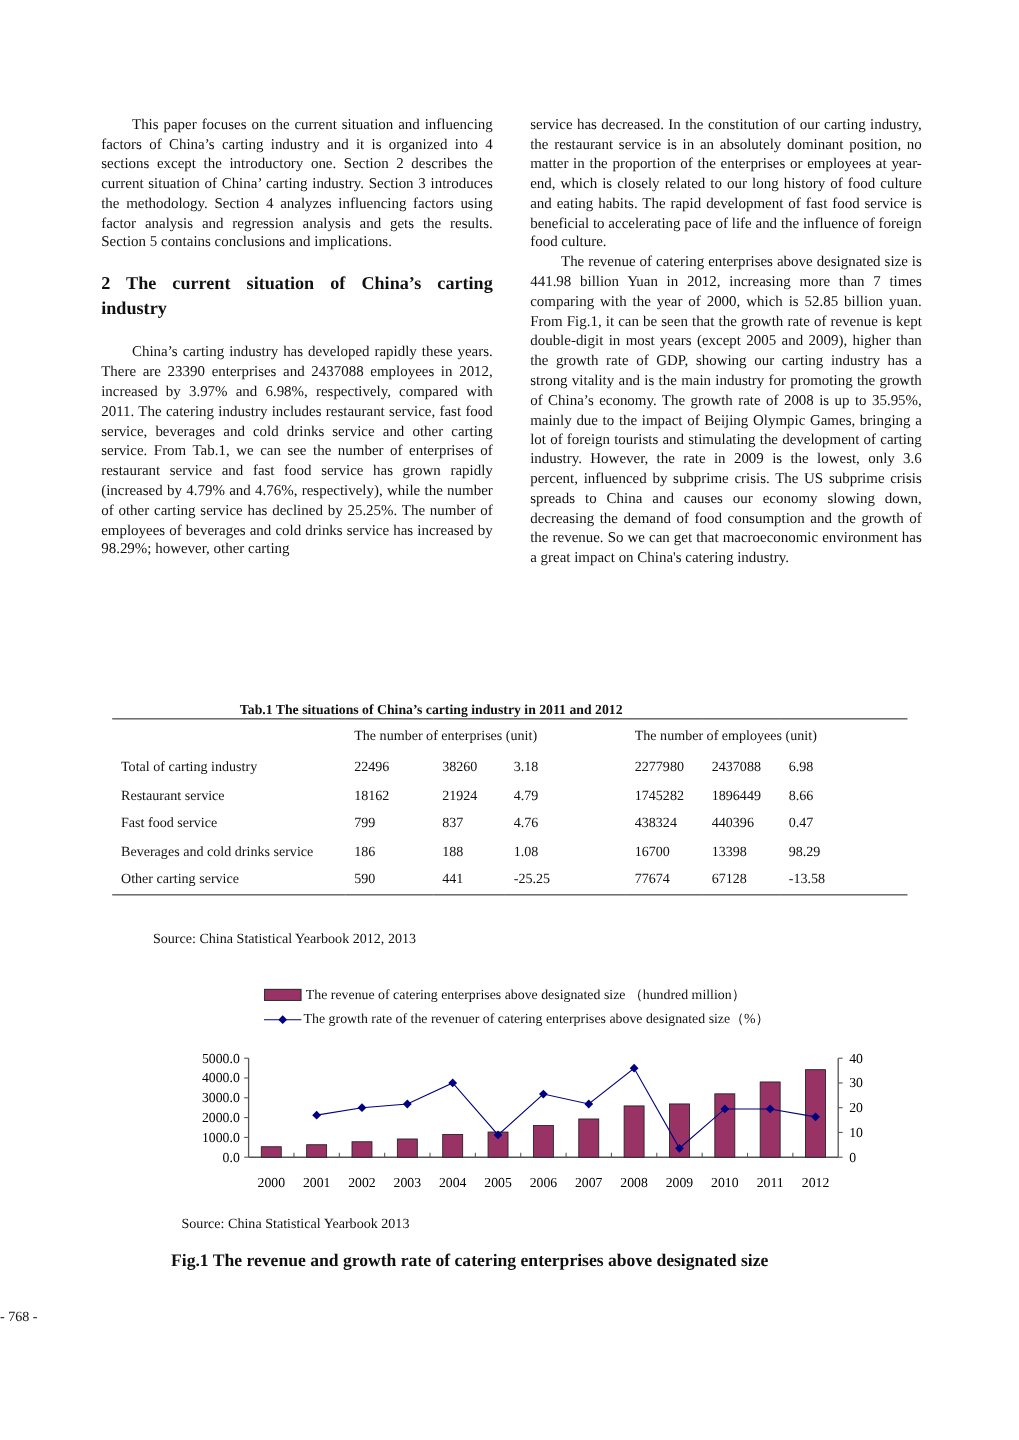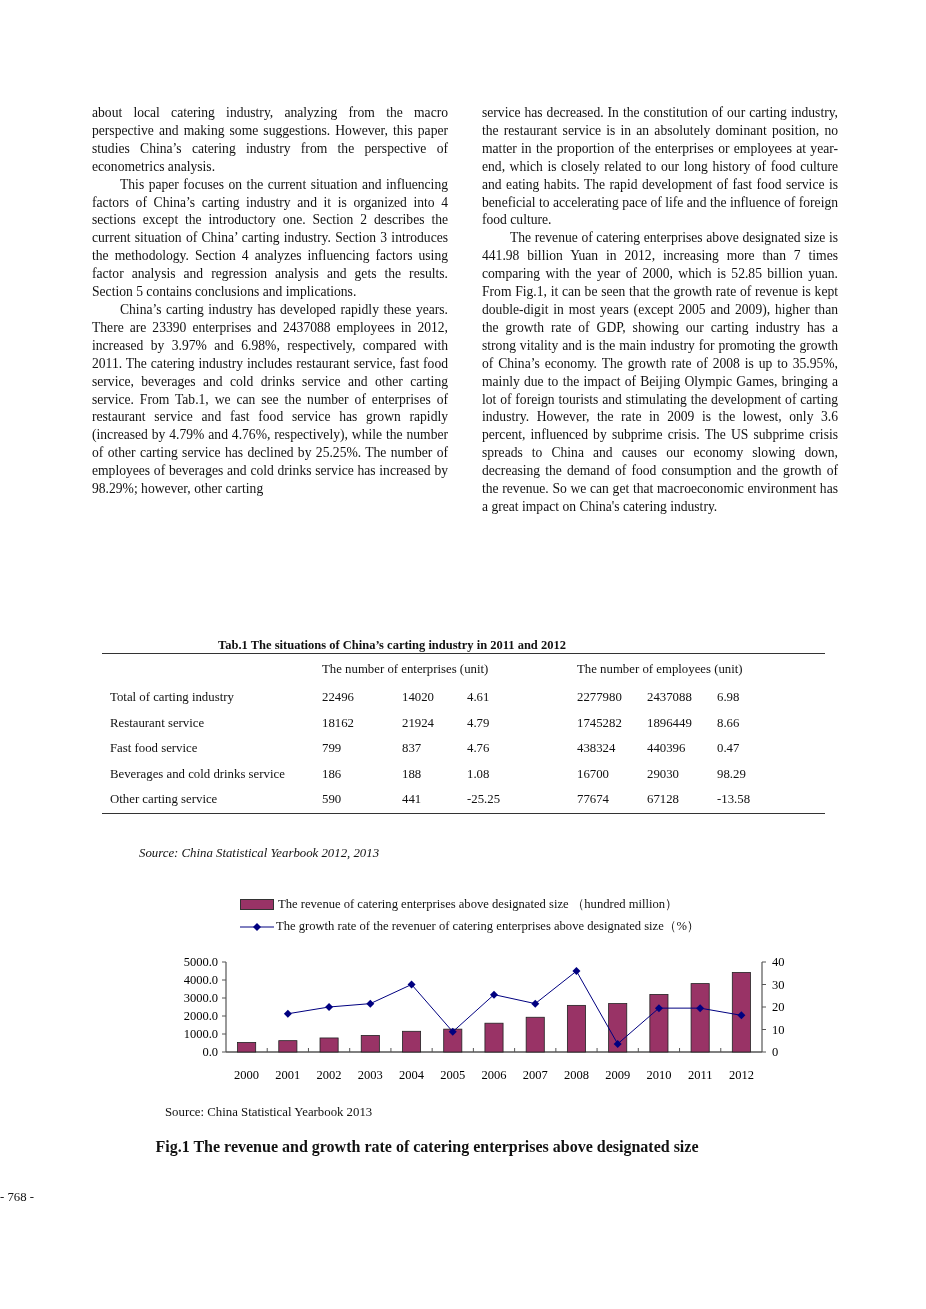--- a/index.html
+++ b/index.html
@@ -11,36 +11,36 @@
   .col p.indent { text-indent: 28px; }
   .section-heading { font-weight: bold; font-size: 16.5px; line-height: 22px; margin: 18px 0 20px 0 !important; text-align: justify; }
   .table-title { position: absolute; top: 638px; left: 0; width: 784px; text-align: center; font-weight: bold; font-size: 12.5px; }
   table.data-table { position: absolute; top: 653px; left: 102px; width: 723px; border-collapse: collapse; font-size: 12.8px; }
   table.data-table td { padding: 0 0 0 8px; height: 25.5px; vertical-align: middle; white-space: nowrap; }
   table.data-table tr.group-head td { height: 31px; }
   table.data-table tr.col-head td { height: 30px; }
   table.data-table tr.top-border td { border-top: 1.5px solid #333; }
   table.data-table tr.mid-border td { border-top: 1px solid #555; }
   table.data-table tr.bottom-border td { border-bottom: 1.5px solid #333; }
-  .table-source { position: absolute; top: 846px; left: 139px; font-size: 12.8px; font-style: italic; }
+  .table-source { position: absolute; top: 846px; left: 139px; font-size: 12.8px; }
   .legend { position: absolute; left: 240px; font-size: 12.6px; display: flex; align-items: center; }
   .legend-bar { position: absolute; top: 896px; text-align: center; }
   .legend-line { position: absolute; top: 918px; }
   .legend-swatch-bar { width: 32px; height: 9px; background: #993366; border: 1px solid #333; margin-right: 4px; }
   svg.chart { position: absolute; top: 950px; left: 150px; }
   .fig-source { position: absolute; top: 1105px; left: 165px; font-size: 12.8px; }
   .fig-caption { position: absolute; top: 1138px; left: 0; width: 854px; text-align: center; font-weight: bold; font-size: 16px; }
   .page-number { position: absolute; top: 1190px; left: 0; width: 926px; text-align: left; font-size: 12.8px; }
 </style>
 </head>
 <body>
 
 <div class="col col-left">
-  <p>about local catering industry, analyzing from the macro perspective and making some suggestions. However, this paper studies China’s catering industry from the perspective of econometrics analysis.</p>
   <p class="indent">This paper focuses on the current situation and influencing factors of China’s carting industry and it is organized into 4 sections except the introductory one. Section 2 describes the current situation of China’ carting industry. Section 3 introduces the methodology. Section 4 analyzes influencing factors using factor analysis and regression analysis and gets the results. Section 5 contains conclusions and implications.</p>
+  <p class="section-heading">2 The current situation of China’s carting industry</p>
   <p class="indent">China’s carting industry has developed rapidly these years. There are 23390 enterprises and 2437088 employees in 2012, increased by 3.97% and 6.98%, respectively, compared with 2011. The catering industry includes restaurant service, fast food service, beverages and cold drinks service and other carting service. From Tab.1, we can see the number of enterprises of restaurant service and fast food service has grown rapidly (increased by 4.79% and 4.76%, respectively), while the number of other carting service has declined by 25.25%. The number of employees of beverages and cold drinks service has increased by 98.29%; however, other carting</p>
 </div>
 
 <div class="col col-right">
   <p>service has decreased. In the constitution of our carting industry, the restaurant service is in an absolutely dominant position, no matter in the proportion of the enterprises or employees at year-end, which is closely related to our long history of food culture and eating habits. The rapid development of fast food service is beneficial to accelerating pace of life and the influence of foreign food culture.</p>
   <p class="indent">The revenue of catering enterprises above designated size is 441.98 billion Yuan in 2012, increasing more than 7 times comparing with the year of 2000, which is 52.85 billion yuan. From Fig.1, it can be seen that the growth rate of revenue is kept double-digit in most years (except 2005 and 2009), higher than the growth rate of GDP, showing our carting industry has a strong vitality and is the main industry for promoting the growth of China’s economy. The growth rate of 2008 is up to 35.95%, mainly due to the impact of Beijing Olympic Games, bringing a lot of foreign tourists and stimulating the development of carting industry. However, the rate in 2009 is the lowest, only 3.6 percent, influenced by subprime crisis. The US subprime crisis spreads to China and causes our economy slowing down, decreasing the demand of food consumption and the growth of the revenue. So we can get that macroeconomic environment has a great impact on China's catering industry.</p>
 </div>
 
 <div class="table-title">Tab.1 The situations of China’s carting industry in 2011 and 2012</div>
 <table class="data-table">
@@ -55,22 +55,22 @@
   </colgroup>
   <tbody>
       <tr class="group-head top-border">
     <td></td>
     <td colspan="3">The number of enterprises (unit)</td>
     <td colspan="3">The number of employees (unit)</td>
   </tr>
   <tr>
     <td>Total of carting industry</td>
     <td>22496</td>
-    <td>14020</td>
-    <td>4.61</td>
+    <td>38260</td>
+    <td>3.18</td>
     <td>2277980</td>
     <td>2437088</td>
     <td>6.98</td>
   </tr>
   <tr>
     <td>Restaurant service</td>
     <td>18162</td>
     <td>21924</td>
     <td>4.79</td>
     <td>1745282</td>
@@ -85,21 +85,21 @@
     <td>438324</td>
     <td>440396</td>
     <td>0.47</td>
   </tr>
   <tr>
     <td>Beverages and cold drinks service</td>
     <td>186</td>
     <td>188</td>
     <td>1.08</td>
     <td>16700</td>
-    <td>29030</td>
+    <td>13398</td>
     <td>98.29</td>
   </tr>
   <tr class="bottom-border">
     <td>Other carting service</td>
     <td>590</td>
     <td>441</td>
     <td>-25.25</td>
     <td>77674</td>
     <td>67128</td>
     <td>-13.58</td>

